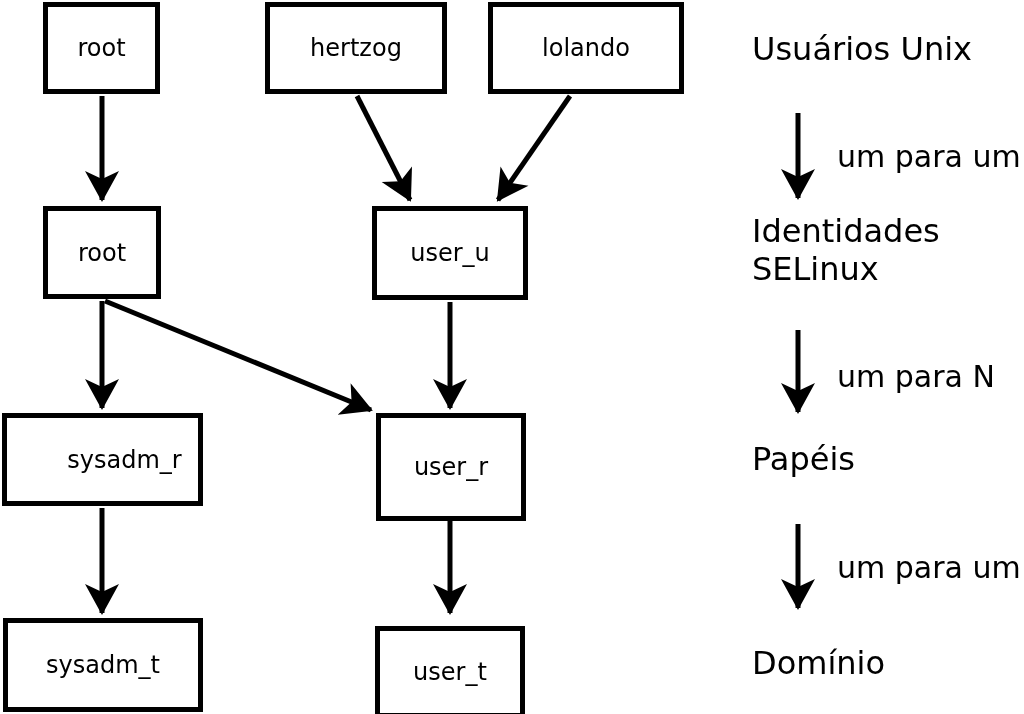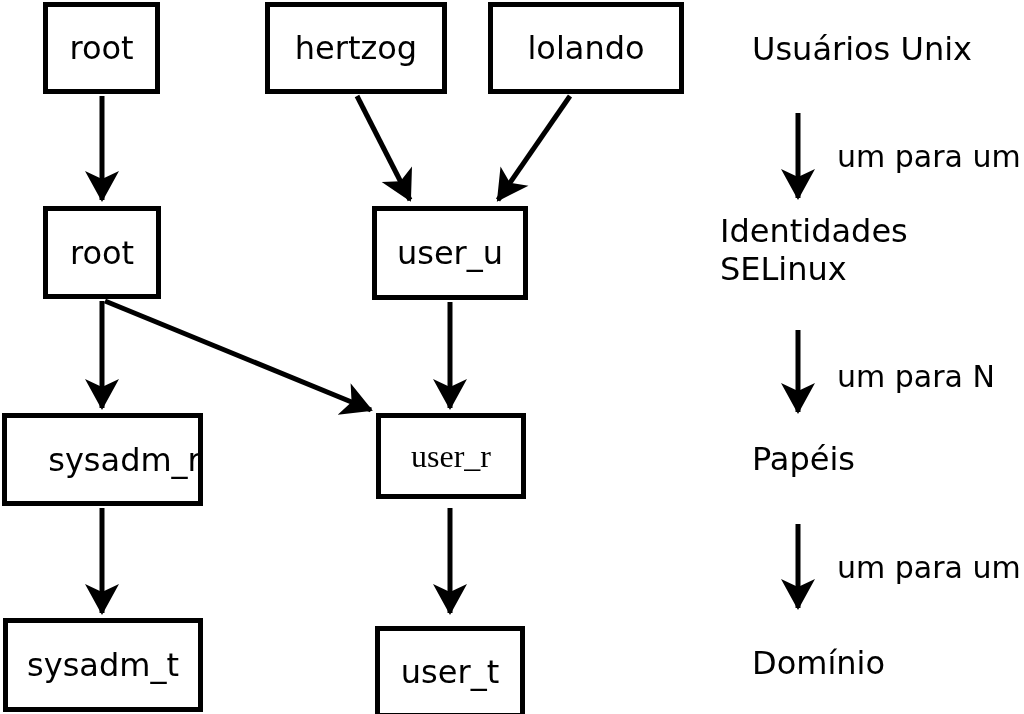--- a/index.html
+++ b/index.html
@@ -23,50 +23,50 @@
     pointer-events: none;
   }
   .node {
     position: absolute;
     box-sizing: border-box;
     border: 5px solid #000000;
     background: #ffffff;
     display: flex;
     align-items: center;
     justify-content: center;
-    font-size: 32px;
+    font-size: 24px;
     line-height: 1;
     white-space: nowrap;
   }
   .b-root1   { left: 43px;  top: 2px;   width: 117px; height: 92px; }
   .b-hertzog { left: 265px; top: 2px;   width: 182px; height: 92px; }
   .b-lolando { left: 488px; top: 2px;   width: 196px; height: 92px; }
   .b-root2   { left: 43px;  top: 206px; width: 118px; height: 93px; }
   .b-useru   { left: 372px; top: 206px; width: 156px; height: 94px; }
   .b-sysadmr { left: 2px;   top: 413px; width: 201px; height: 93px; padding-left: 44px; }
-  .b-userr   { left: 376px; top: 413px; width: 150px; height: 86px; font-family: Liberation Serif, serif; }
+  .b-userr   { left: 376px; top: 413px; width: 150px; height: 108px; }
   .b-sysadmt { left: 3px;   top: 618px; width: 200px; height: 94px; }
   .b-usert   { left: 375px; top: 618px; width: 150px; height: 92px; margin-top: 8px; }
 
   .legend-heading {
     position: absolute;
     font-size: 32px;
     font-weight: normal;
     line-height: 38px;
     white-space: nowrap;
     margin-left: 12px;
   }
   .legend-rel {
     position: absolute;
     font-size: 30px;
     line-height: 36px;
     white-space: nowrap;
   }
   .l-users    { left: 740px; top: 30px; }
-  .l-ident    { left: 708px; top: 212px; }
+  .l-ident    { left: 740px; top: 212px; }
   .l-papeis   { left: 740px; top: 440px; }
   .l-dominio  { left: 740px; top: 644px; }
   .r-rel1     { left: 837px; top: 139px; }
   .r-rel2     { left: 837px; top: 359px; }
   .r-rel3     { left: 837px; top: 550px; }
 </style>
 </head>
 <body>
 
 <div class="canvas">

